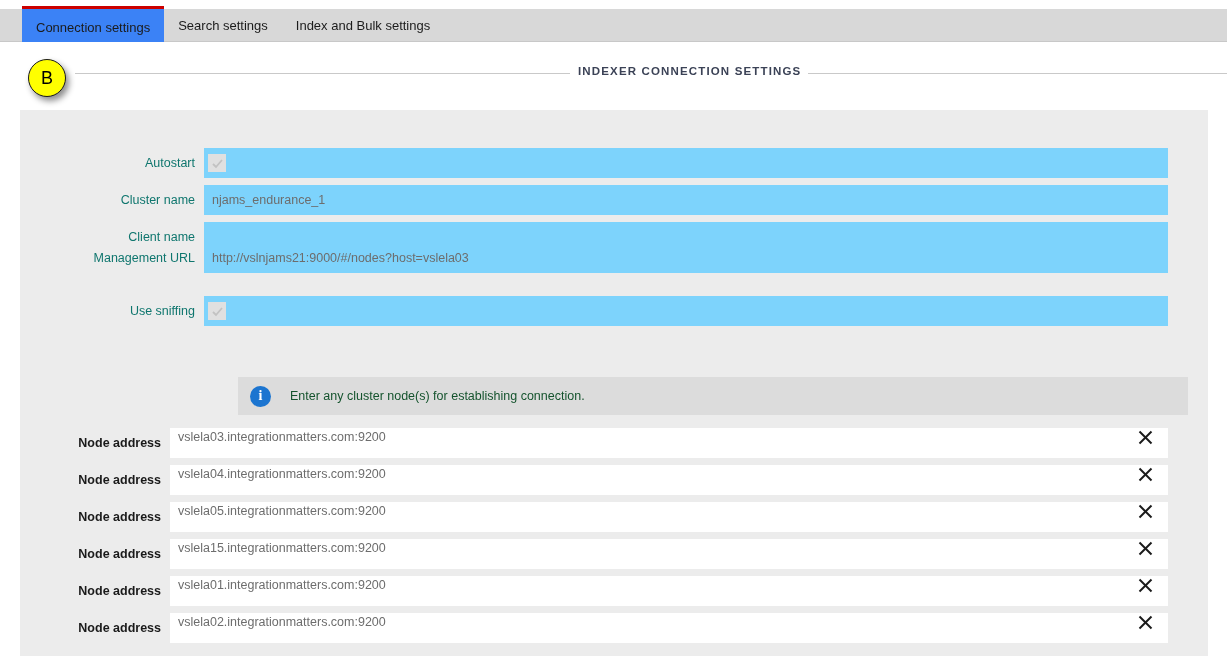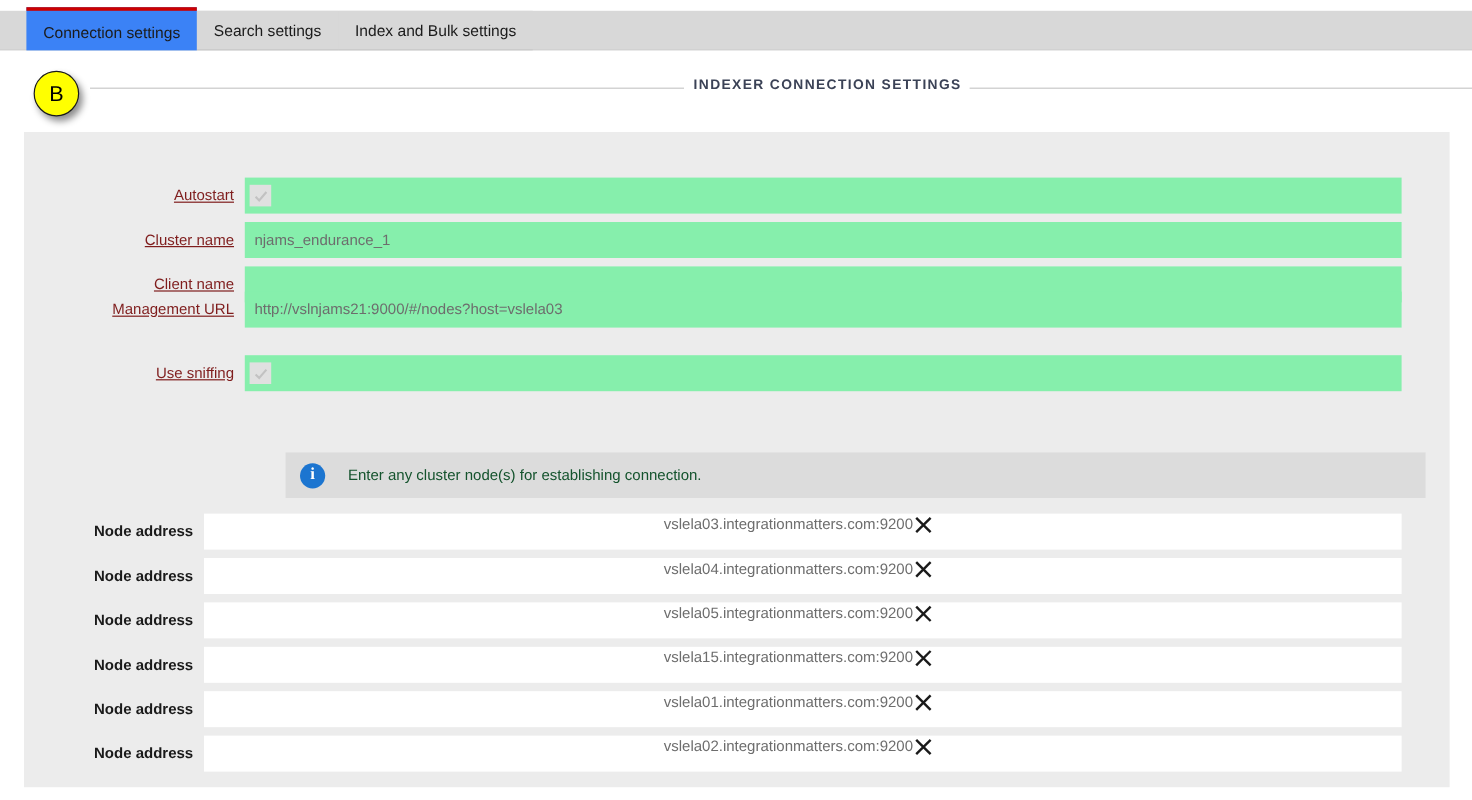--- a/index.html
+++ b/index.html
@@ -125,28 +125,27 @@
     display: flex;
     align-items: stretch;
   }
   .row-label {
     width: 184px;
     display: flex;
     align-items: center;
     justify-content: flex-end;
     padding-right: 9px;
     font-size: 12.5px;
-    color: #7f1d1d;
+    color: #0f766e;
     box-sizing: border-box;
     white-space: nowrap;
-    text-decoration: underline;
   }
   .row-field {
     flex: 1;
-    background: #86efac;
+    background: #7dd3fc;
     display: flex;
     align-items: center;
     padding-left: 8px;
     font-size: 12.5px;
     color: #6d6d6d;
     box-sizing: border-box;
   }
 
   .checkbox {
     width: 18px; height: 18px;
@@ -235,21 +234,21 @@
     font-weight: bold;
     color: #1a1a1a;
     box-sizing: border-box;
     white-space: nowrap;
   }
   .node-field {
     flex: 1;
     background: #ffffff;
     display: flex;
     align-items: center;
-    justify-content: center;
+    justify-content: space-between;
     padding: 0 14px 12px 8px;
     font-size: 12.5px;
     color: #6d6d6d;
     box-sizing: border-box;
   }
   .remove-icon {
     cursor: pointer;
     display: flex;
     align-items: center;
     justify-content: center;

